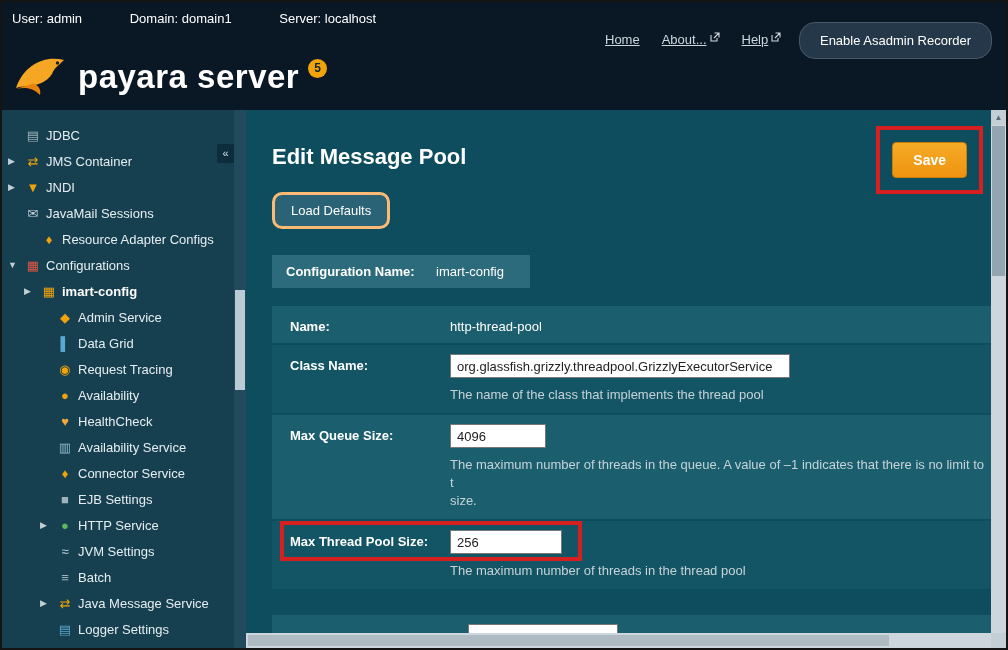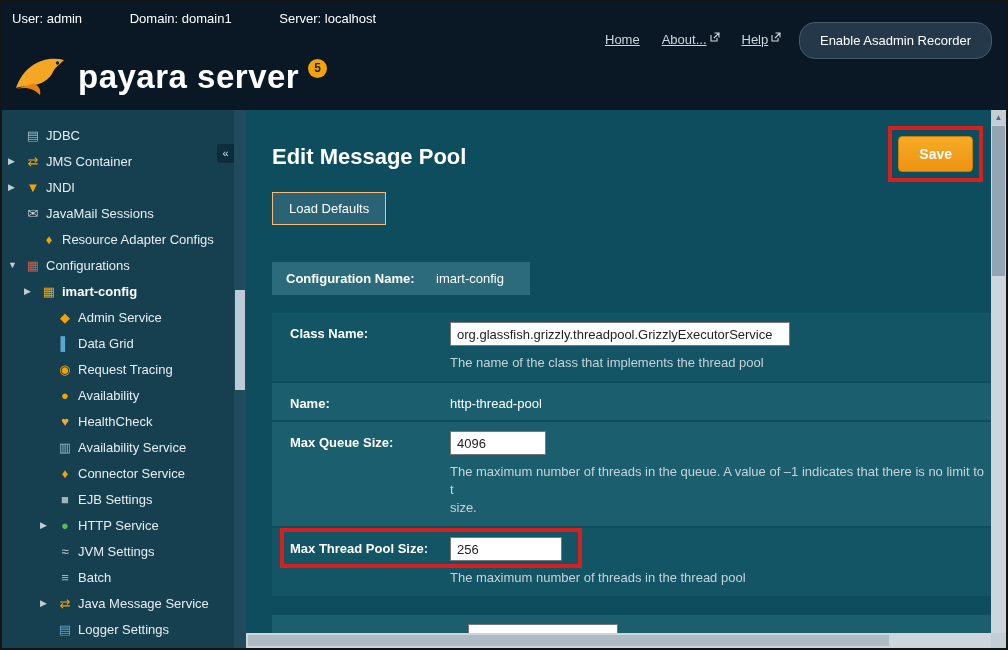--- a/index.html
+++ b/index.html
@@ -39,26 +39,26 @@
 
   .side-scroll { width:12px; background:#214b5c; position:relative; flex:0 0 auto; }
   .side-scroll .thumb { position:absolute; top:180px; left:1px; width:10px; height:100px; background:#b9cbd4; }
 
   
   .main { flex:1 1 auto; position:relative; background:#0d4d5e; min-width:0; }
   .content { position:absolute; left:0; right:15px; top:0; bottom:15px; overflow:hidden; padding-left:26px; color:#fff; }
 
   .page-title { margin-top:34px; font-size:22px; font-weight:bold; }
   .subtitle { margin-top:16px; font-size:13px; color:#eef4f6; }
-  .load-defaults { margin-top:22px; display:inline-block; background:#2a6375; border:1px solid #fdba74; color:#fff; padding:8px 16px; border-radius:0; font-size:13px; cursor:pointer; font-family:"Liberation Sans",sans-serif; }
-
-  .save-wrap { position:absolute; top:16px; right:8px; border:4px solid #d6201f; padding:6px; }
+  .load-defaults { margin-top:22px; display:inline-block; background:#2a6375; border:3px solid #fdba74; color:#fff; padding:8px 16px; border-radius:10px; font-size:13px; cursor:pointer; font-family:"Liberation Sans",sans-serif; }
+
+  .save-wrap { position:absolute; top:16px; right:8px; border:4px solid #d6201f; padding:12px; }
   .save-btn { background:linear-gradient(#f6ab27,#ee9310); border:1px solid #c87d08; color:#fff; font-size:14px; font-weight:bold; padding:9px 20px; border-radius:4px; cursor:pointer; font-family:"Liberation Sans",sans-serif; }
 
-  .config-bar { margin-top:37px; width:258px; background:#2b6b7c; padding:9px 0 9px 14px; display:flex; font-size:13px; }
+  .config-bar { margin-top:26px; width:258px; background:#2b6b7c; padding:9px 0 9px 14px; display:flex; font-size:13px; }
   .config-bar .cl { font-weight:bold; width:150px; }
 
   .form { margin-top:18px; margin-right:0; }
   .frow { display:flex; padding:9px 0 9px 18px; }
   .frow + .frow { margin-top:2px; }
   .bgA { background:#1b5f6f; }
   .bgB { background:#135564; }
   .flabel { width:160px; flex:0 0 auto; font-weight:bold; font-size:13px; padding-top:4px; }
   .fvalue { flex:1 1 auto; min-width:0; }
   .static-val { font-size:13px; padding-top:4px; }
@@ -241,32 +241,32 @@
 
         <button class="load-defaults">Load Defaults</button>
 
         <div class="config-bar">
           <span class="cl">Configuration Name:</span>
           <span>imart-config</span>
         </div>
 
         <div class="form">
 
+          <div class="frow bgA">
+            <div class="flabel">Name:</div>
+            <div class="fvalue">
+              <div class="static-val">http-thread-pool</div>
+            </div>
+          </div>
+
           <div class="frow bgB">
             <div class="flabel">Class Name:</div>
             <div class="fvalue">
               <input class="tin w-class" type="text" value="org.glassfish.grizzly.threadpool.GrizzlyExecutorService" style="">
               <div class="help">The name of the class that implements the thread pool</div>
-            </div>
-          </div>
-
-          <div class="frow bgA">
-            <div class="flabel">Name:</div>
-            <div class="fvalue">
-              <div class="static-val">http-thread-pool</div>
             </div>
           </div>
 
           <div class="frow bgA">
             <div class="flabel">Max Queue Size:</div>
             <div class="fvalue">
               <input class="tin w-queue" type="text" value="4096" style="">
               <div class="help">The maximum number of threads in the queue. A value of –1 indicates that there is no limit to t
 size.</div>
             </div>

